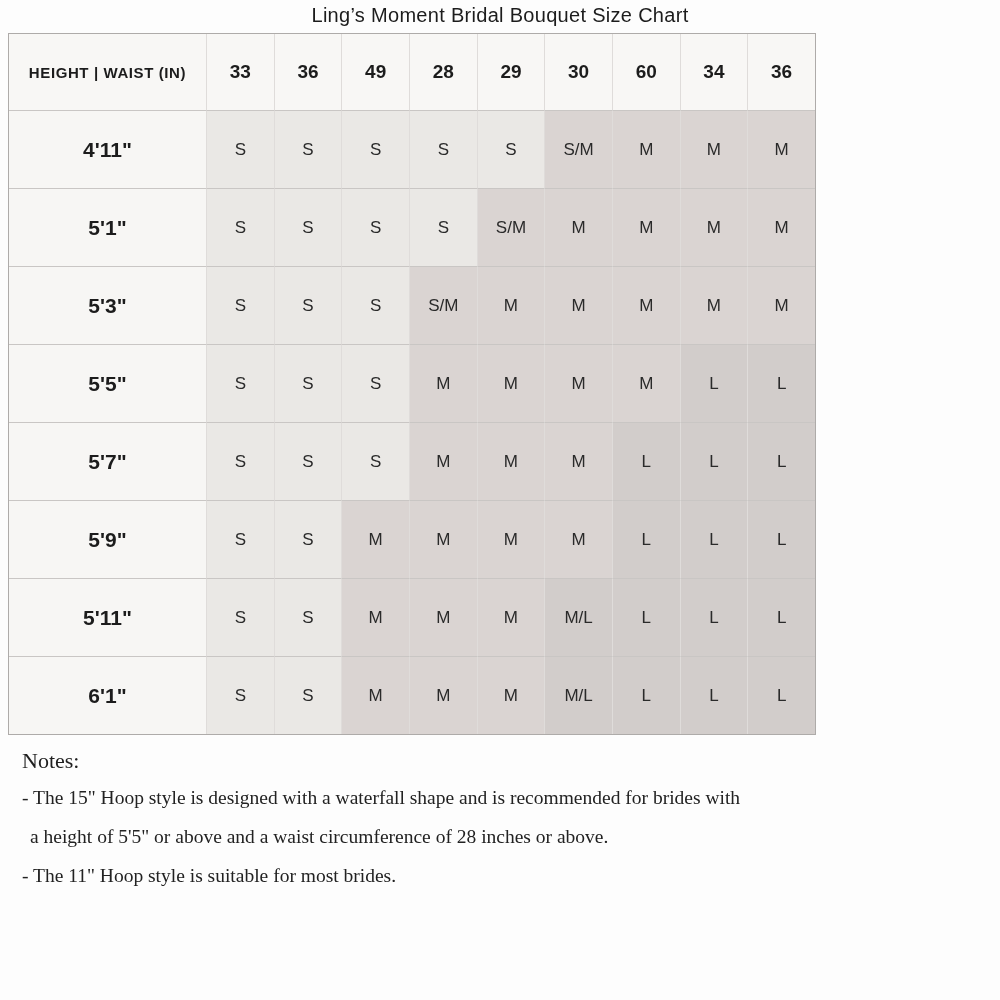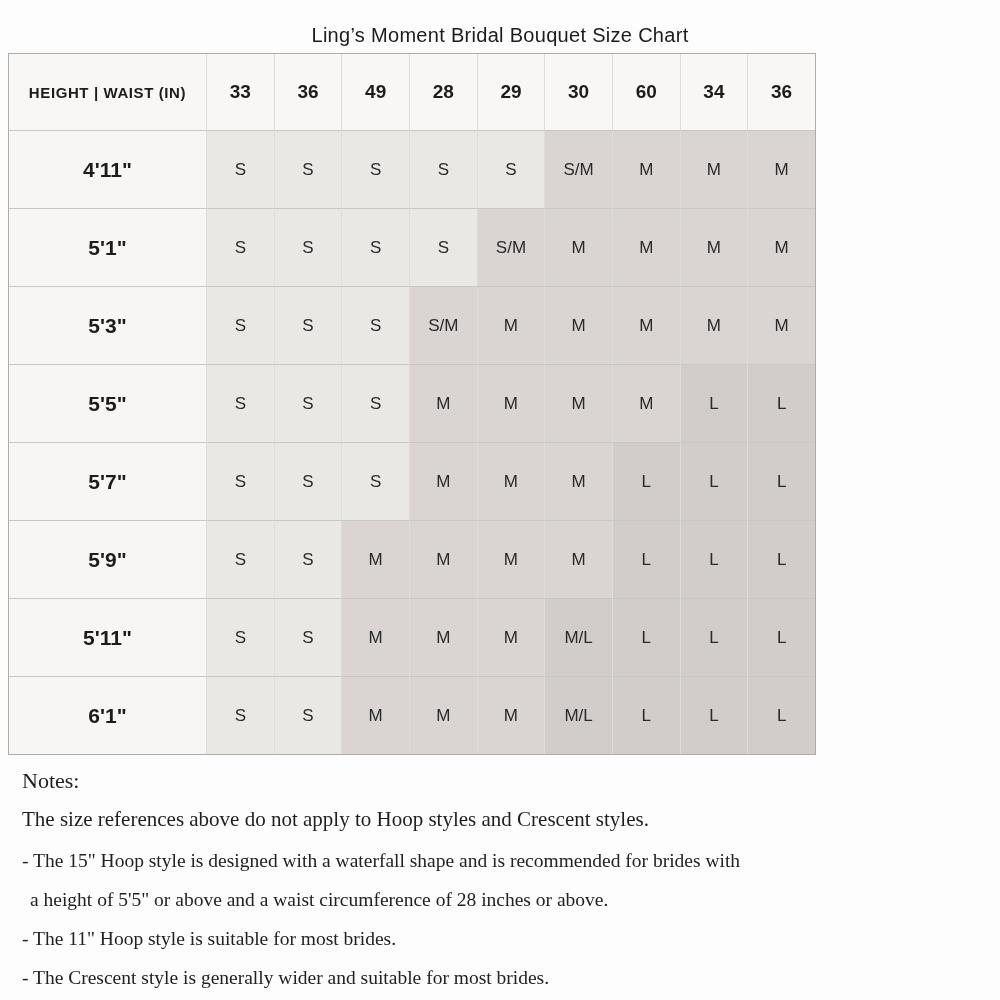--- a/index.html
+++ b/index.html
@@ -8,21 +8,21 @@
     background: var(--page-bg, #fdfdfd);
     font-family: "Liberation Sans", sans-serif;
     color: var(--text, #1e1e1e);
     overflow:hidden;
   }
   .page { width:1000px; height:1000px; position:relative; }
 
   .title {
     text-align:center;
     font-size:20px;
-    padding-top:24px;
+    padding-top:4px;
     letter-spacing:0.3px;
     color:#1c1c1c;
   }
 
   table.size-chart {
     border-spacing:0;
     table-layout:fixed;
     width:808px;
     margin:6px 0 0 8px;
     border:1px solid var(--border-outer, #aeaba9);
@@ -188,22 +188,20 @@
           <td class="size-l">M/L</td>
           <td class="size-l">L</td>
           <td class="size-l">L</td>
           <td class="size-l">L</td>
         </tr>
       </tbody>
   </table>
 
   <div class="notes">
     <div class="notes-heading">Notes:</div>
-    <div class="notes-lead">The size references above do not apply to Hoop styles and Crescent styles.</div>
     <div>
         <div class="note-line">- The 15" Hoop style is designed with a waterfall shape and is recommended for brides with</div>
         <div class="note-line indent">a height of 5'5" or above and a waist circumference of 28 inches or above.</div>
         <div class="note-line">- The 11" Hoop style is suitable for most brides.</div>
-        <div class="note-line">- The Crescent style is generally wider and suitable for most brides.</div>
       </div>
   </div>
 
 </div>
 
 </body></html>

